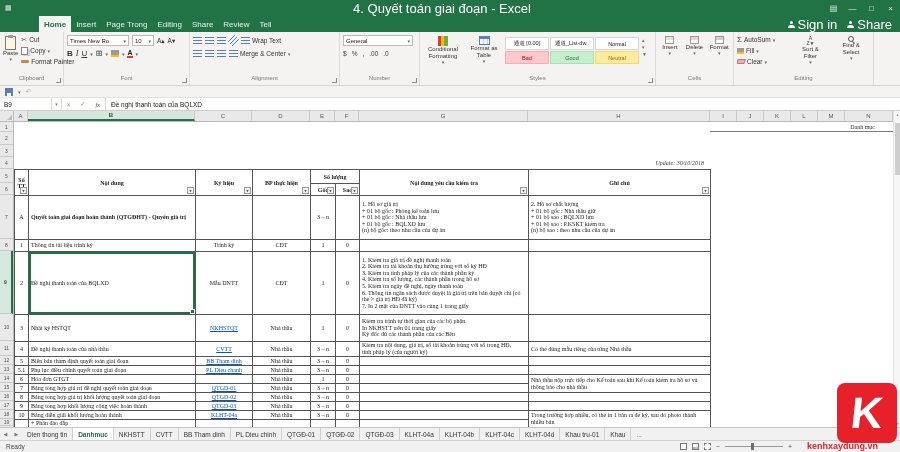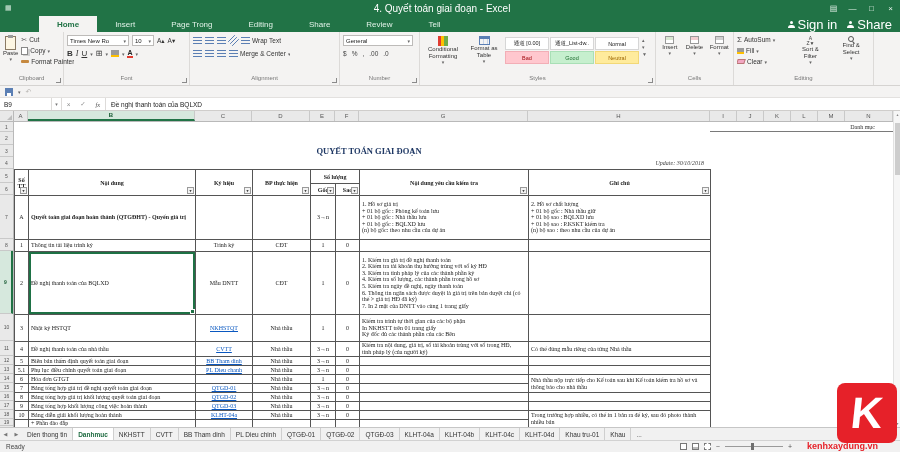--- a/index.html
+++ b/index.html
@@ -2,28 +2,28 @@
 <html><head>
 <meta charset="utf-8">
 <style>
   * { margin:0; padding:0; box-sizing:border-box; }
   html,body { width:900px; height:452px; overflow:hidden; }
   body { position:relative; font-family:"Liberation Sans",sans-serif; background:#fff; color:#222; }
 
   
   .titlebar { position:absolute; top:0; left:0; right:0; height:16px; background:#217346; display:flex; align-items:center; color:#fff; }
   .tb-left { width:60px; padding-left:5px; display:flex; gap:4px; font-size:7px; color:#cfe6d8; }
-  .tb-title { flex:1; text-align:center; font-size:10px; white-space:nowrap; overflow:hidden; }
+  .tb-title { flex:1; text-align:center; font-size:13px; white-space:nowrap; overflow:hidden; }
   .tb-controls { display:flex; }
   .tb-btn { width:19px; height:16px; display:flex; align-items:center; justify-content:center; font-size:8px; color:#eaf5ee; }
 
   
   .tabrow { position:absolute; top:16px; left:0; right:0; height:16px; background:#217346; display:flex; align-items:stretch; font-size:8px; }
   .file-tab { background:#d946ef; color:#fff; padding:0 13px; display:flex; align-items:center;margin-top:36px; }
-  .rtab { color:#e2f2e8; padding:0 18px; display:flex; align-items:center; white-space:nowrap; }
+  .rtab { color:#e2f2e8; padding:0 5px; display:flex; align-items:center; white-space:nowrap; }
   .rtab.active { background:#f4f3f2; color:#217346; font-weight:bold; }
   .tellme { color:#d5ecdf; margin-left:8px; display:flex; align-items:center; gap:3px; white-space:nowrap; }
   .bulb { width:6px; height:6px; border-radius:50%; background:#ffd75e; display:inline-block; }
   .tabrow-right { margin-left:auto; display:flex; align-items:center; gap:10px; padding-right:8px; color:#fff; }
   .person { width:7px; height:7px; display:inline-block; position:relative; }
   .person::before { content:""; position:absolute; top:0; left:2px; width:3px; height:3px; border-radius:50%; background:#fff; }
   .person::after { content:""; position:absolute; bottom:0; left:0; width:7px; height:3px; border-radius:3px 3px 0 0; background:#fff; }
   .tr-item { display:flex; align-items:center; gap:3px; font-size:13px; }
 
   
@@ -423,21 +423,20 @@
     <div class="rowh" style="height: 7px;">19</div>
   </div>
 <div class="vscroll">
   <span class="varrow" style="top:1px">▴</span>
   <div class="vthumb"></div>
   <span class="varrow" style="bottom:1px">▾</span>
 </div>
 
 <div class="cells">
   <div class="dmcell">Danh mục</div>
-  <div class="title2">QUYẾT TOÁN GIAI ĐOẠN</div>
   <div class="update">Update: 30/10/2018</div>
 
   <table class="sheet-table">
     <colgroup>
       <col style="width:14px">
         <col style="width:167px">
         <col style="width:57px">
         <col style="width:58px">
       <col style="width:25px">
         <col style="width:24px">

